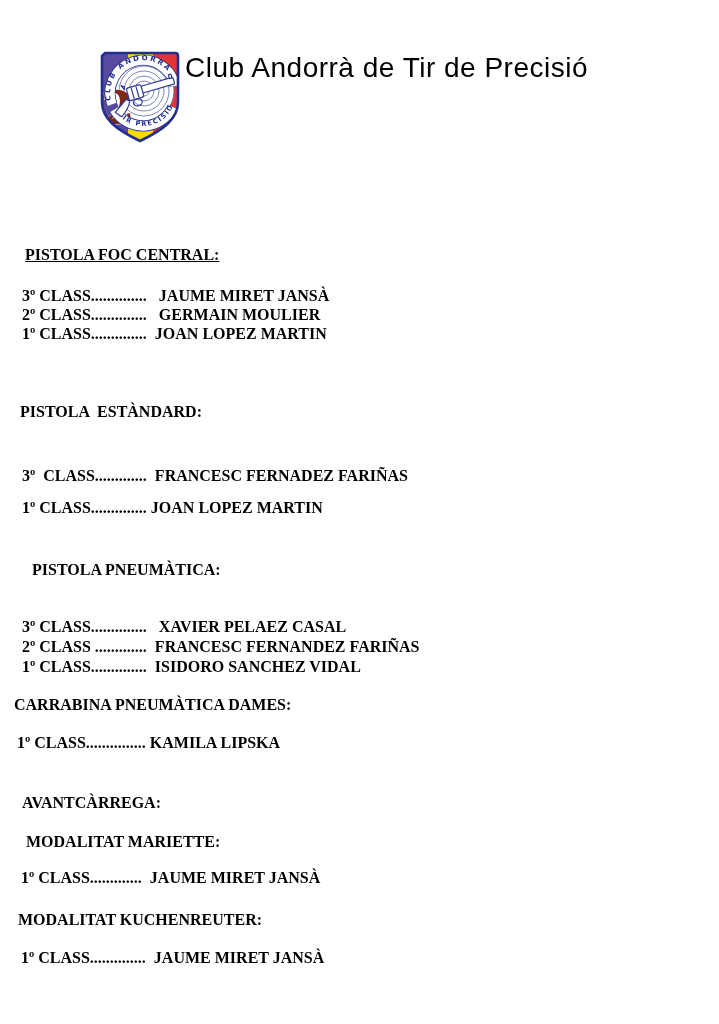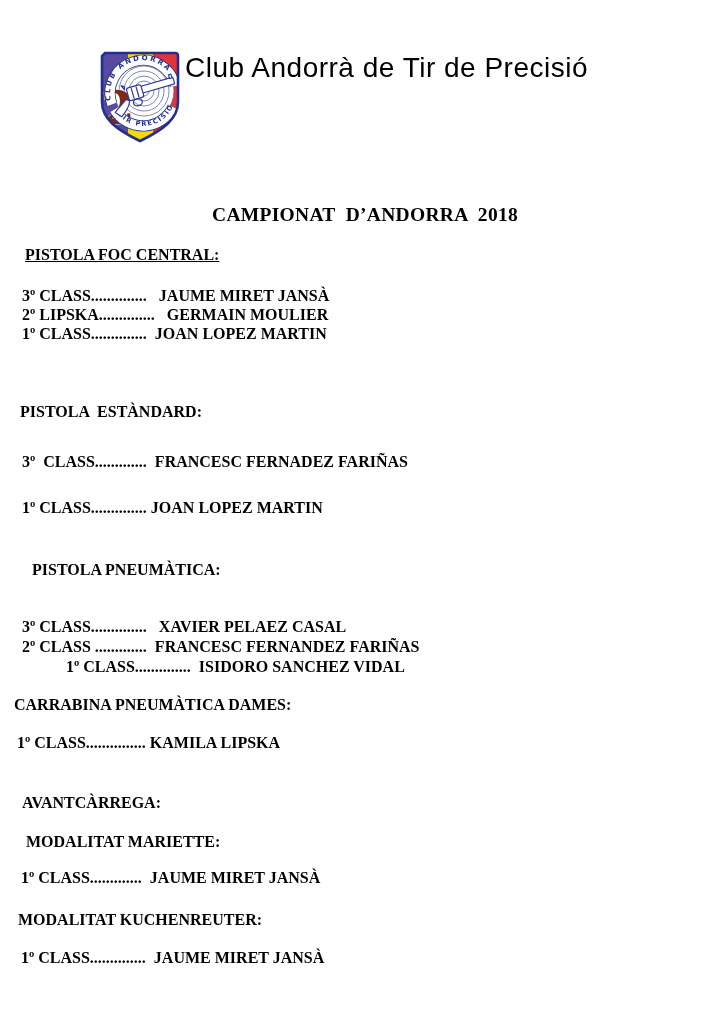--- a/index.html
+++ b/index.html
@@ -101,35 +101,34 @@
           <ellipse cx="38.5" cy="51.5" rx="4.5" ry="3.5" fill="none"></ellipse>
         </g>
       </g>
 
       <path d="M 8,4 L 78,4 Q 81,4 81,7 L 81,53 C 81,70 66,81 43,92 C 20,81 5,70 5,53 L 5,7 Q 8,4 8,4 Z" fill="none" stroke-width="2.6" stroke="#222F8E"></path>
     </svg>
   </div>
 
   <div class="club-name">Club Andorrà de Tir de Precisió</div>
 
-  <div class="doc-title">CAMPIONAT  D’ANDORRA  2018</div>
 
   <div class="h" style="left:25px; top:245px;text-decoration:underline;">PISTOLA FOC CENTRAL:</div>
   <div class="e" style="left:22px; top:286px;">3º CLASS..............   JAUME MIRET JANSÀ</div>
-  <div class="e" style="left:22px; top:305px;">2º LIPSKA..............   GERMAIN MOULIER</div>
+  <div class="e" style="left:22px; top:305px;">2º CLASS..............   GERMAIN MOULIER</div>
   <div class="e" style="left:22px; top:324px;">1º CLASS..............  JOAN LOPEZ MARTIN</div>
 
   <div class="h" style="left:20px; top:402px;">PISTOLA  ESTÀNDARD:</div>
-  <div class="e" style="left:22px; top:452px;">3º  CLASS.............  FRANCESC FERNADEZ FARIÑAS</div>
+  <div class="e" style="left:22px; top:466px;">3º  CLASS.............  FRANCESC FERNADEZ FARIÑAS</div>
   <div class="e" style="left:22px; top:498px;">1º CLASS.............. JOAN LOPEZ MARTIN</div>
 
   <div class="h" style="left:32px; top:560px;">PISTOLA PNEUMÀTICA:</div>
   <div class="e" style="left:22px; top:617px;">3º CLASS..............   XAVIER PELAEZ CASAL</div>
   <div class="e" style="left:22px; top:637px;">2º CLASS .............  FRANCESC FERNANDEZ FARIÑAS</div>
-  <div class="e" style="left:22px; top:657px;margin-left:44px;">1º CLASS..............  ISIDORO SANCHEZ VIDAL</div>
+  <div class="e" style="left:22px; top:657px;">1º CLASS..............  ISIDORO SANCHEZ VIDAL</div>
 
   <div class="h" style="left:14px; top:695px;">CARRABINA PNEUMÀTICA DAMES:</div>
   <div class="e" style="left:17px; top:733px;">1º CLASS............... KAMILA LIPSKA</div>
 
   <div class="h" style="left:22px; top:793px;">AVANTCÀRREGA:</div>
 
   <div class="h" style="left:26px; top:832px;">MODALITAT MARIETTE:</div>
   <div class="e" style="left:21px; top:868px;">1º CLASS.............  JAUME MIRET JANSÀ</div>
 
   <div class="h" style="left:18px; top:910px;">MODALITAT KUCHENREUTER:</div>

